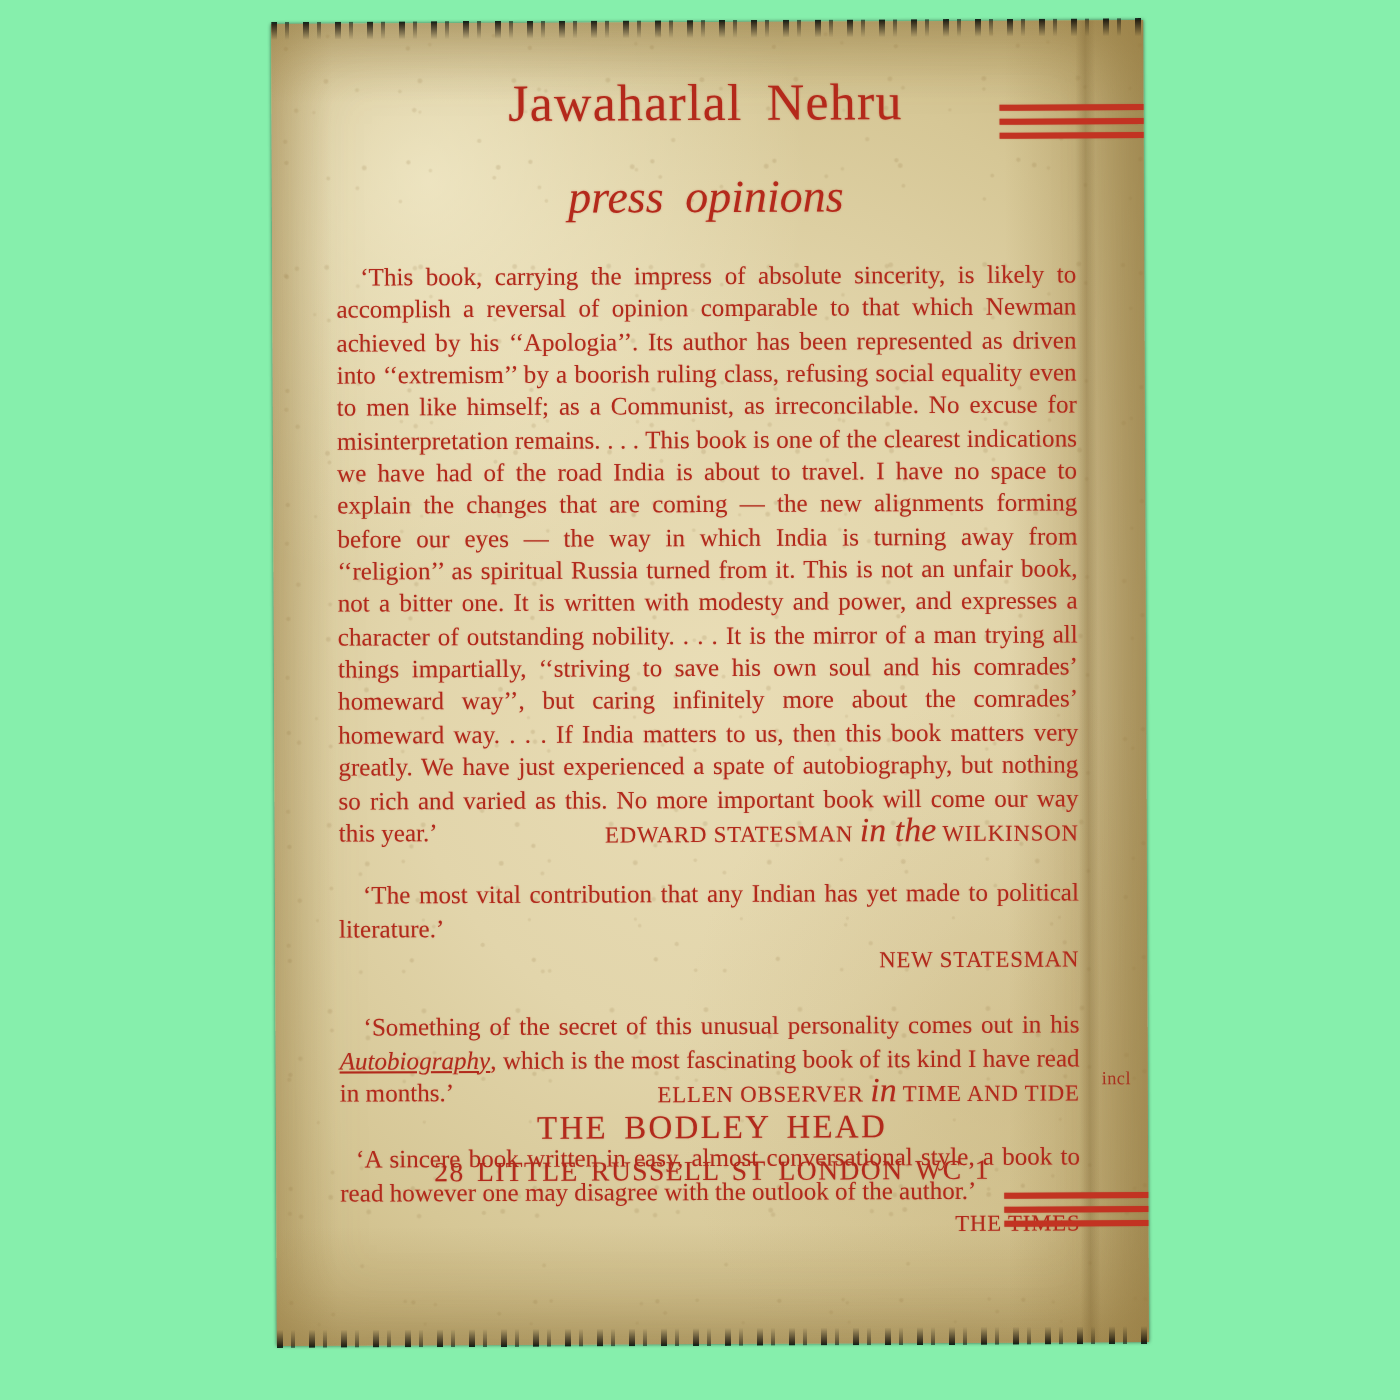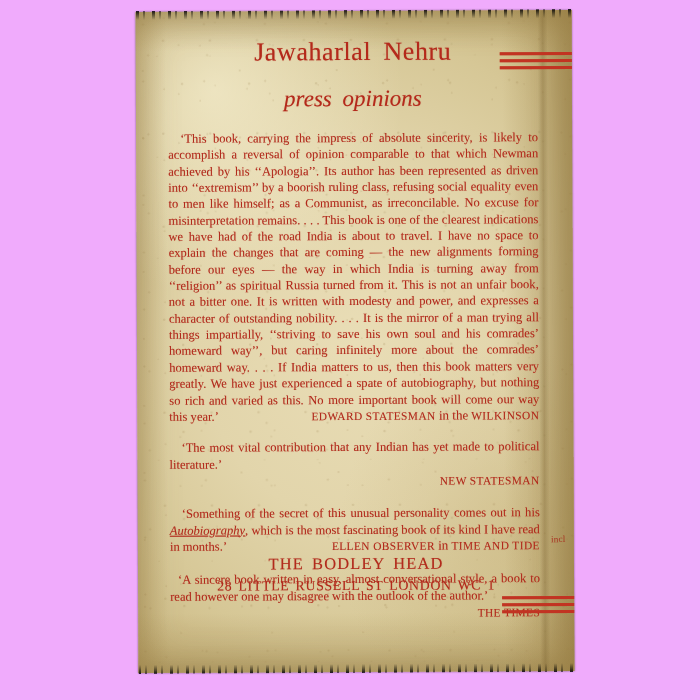--- a/index.html
+++ b/index.html
@@ -11,21 +11,21 @@
     width: 700px;
     height: 700px;
     overflow: hidden;
     font-family: "Liberation Serif", serif;
   }
 
   #stage {
     position: relative;
     width: 700px;
     height: 700px;
-    background: #f0abfc;
+    background: #86efac;
   }
 
   
   #book {
     position: absolute;
     left: 137px;
     top: 11px;
     width: 436px;
     height: 661px;
     background:
@@ -165,22 +165,23 @@
   }
 
   .attrib-trail {
     float: right;
     font-variant: small-caps;
     font-size: 11.4px;
     letter-spacing: 0.4px;
   }
   .attrib-trail .lower {
     font-variant: normal;
-    font-size: 13px;
+    font-size: 17px;
     letter-spacing: 0;
+    font-style: italic;
   }
 
   .clear { clear: both; }
 
   
   .imprint {
     position: absolute;
     left: 0; right: 0;
     bottom: 78px;
     text-align: center;

